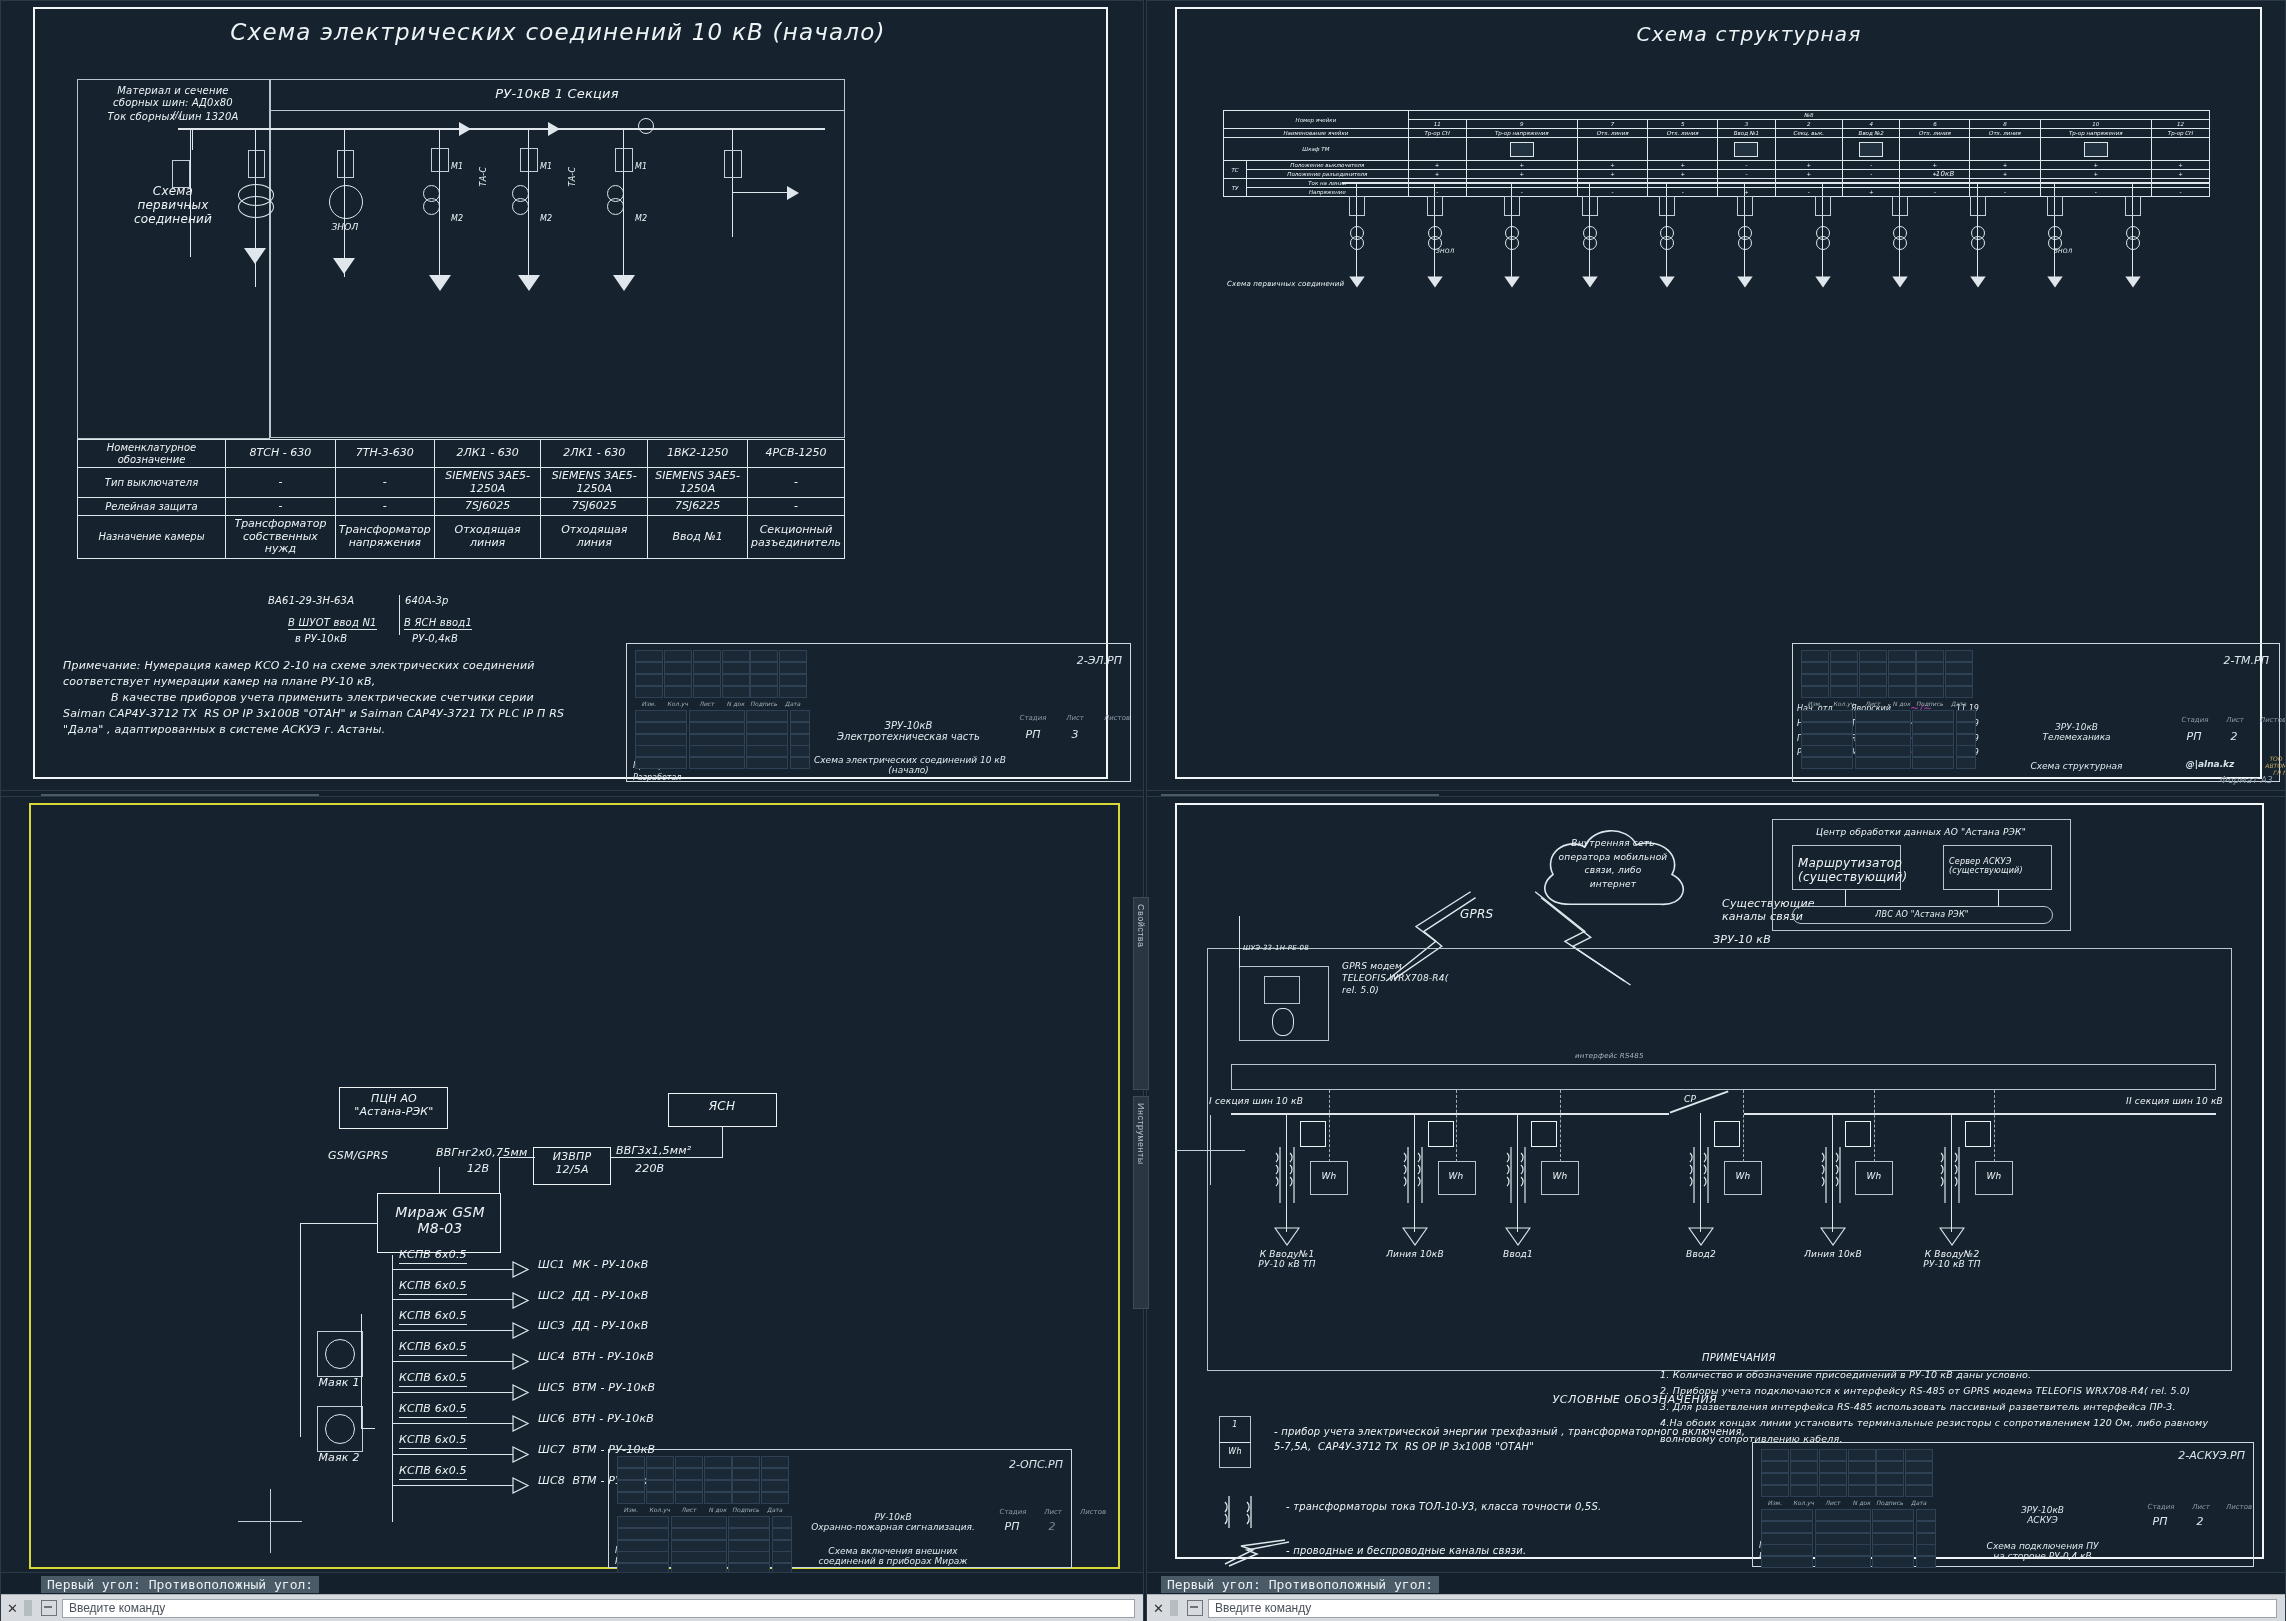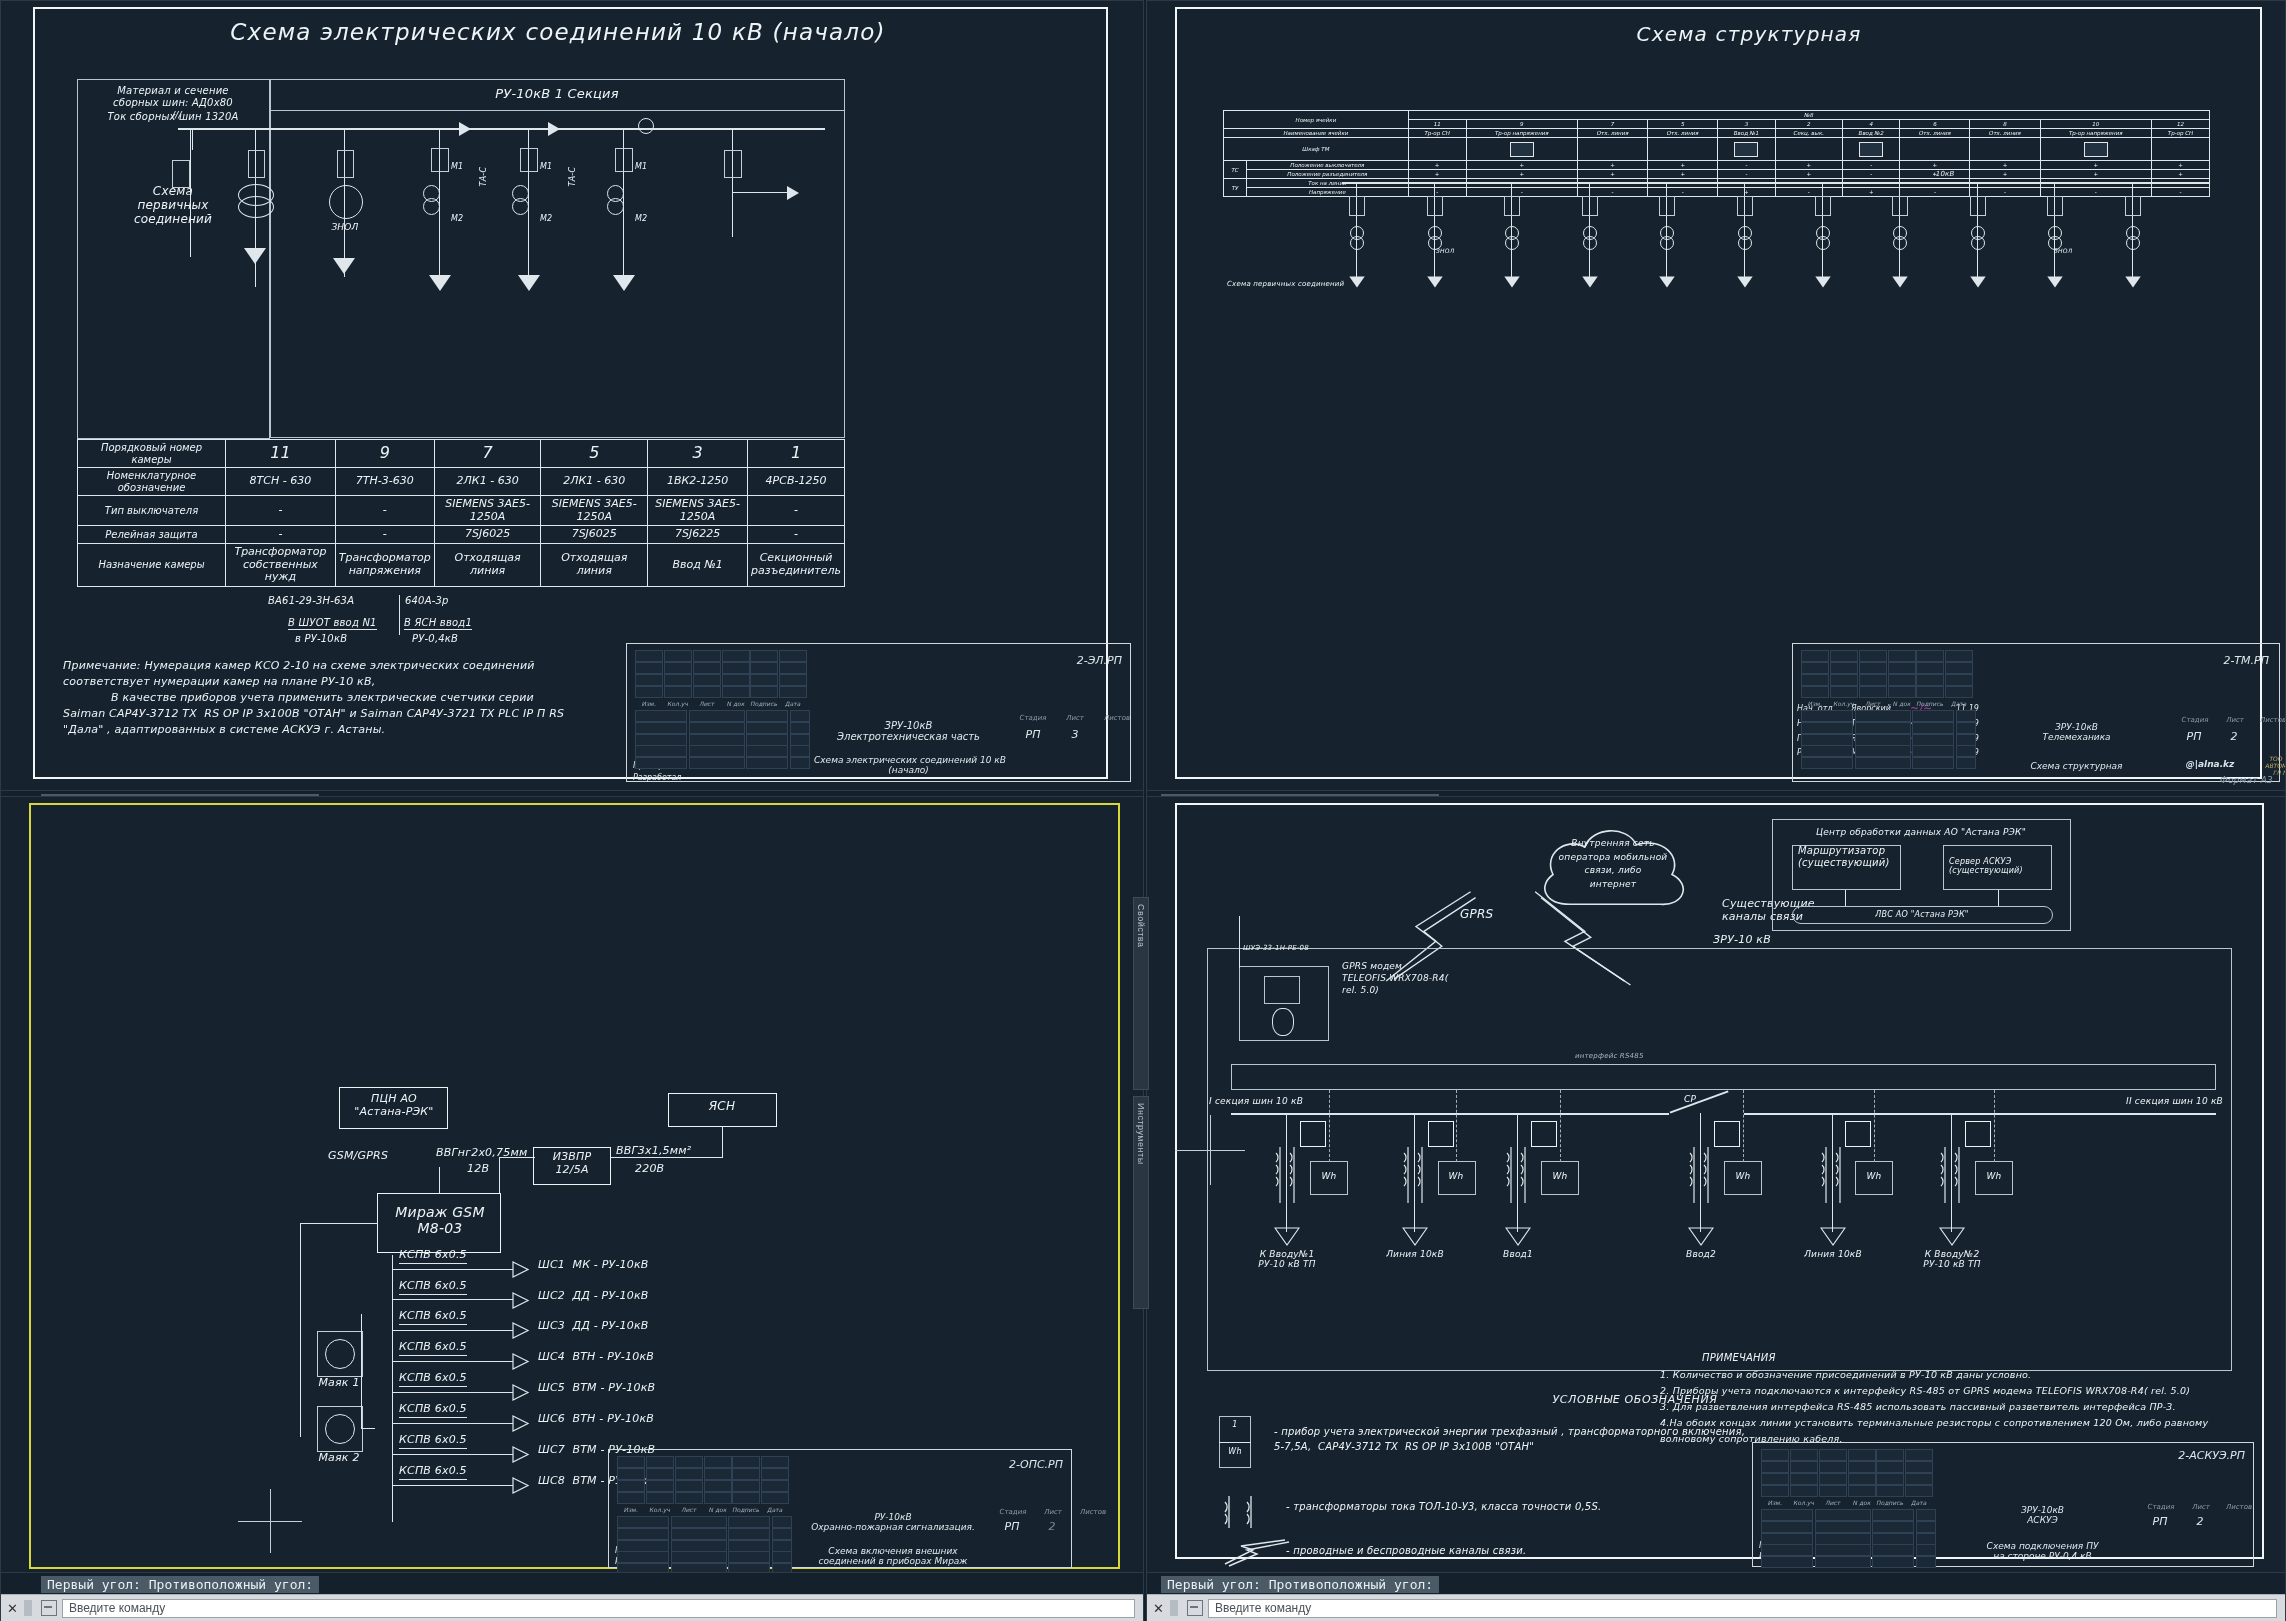--- a/index.html
+++ b/index.html
@@ -127,29 +127,20 @@
     <div class="circ" style="left:637px;top:117px;width:14px;height:14px;"></div>
     <div class="tri-d" style="left:612px;top:274px;border-top-color:#dfe7ec;"></div>
 
     <div class="ln vl" style="left:731px;top:127px;height:109px;"></div>
     <div class="sq" style="left:723px;top:149px;width:16px;height:26px;"></div>
     <div class="ln hl" style="left:731px;top:191px;width:58px;"></div>
     <div class="arrow" style="left:786px;top:185px;"></div>
 
     <table class="sch" style="left:76px;top:438px;width:768px;">
       <tbody id="w1-tbody">
-          <tr>
-            <td class="rh" style="width: 141px; text-align: center;">Порядковый номер камеры</td>
-            <td class="big">11</td>
-            <td class="big">9</td>
-            <td class="big">7</td>
-            <td class="big">5</td>
-            <td class="big">3</td>
-            <td class="big">1</td>
-          </tr>
           <tr>
             <td class="rh" style="width: 141px; text-align: center;">Номенклатурное обозначение</td>
             <td>8ТСН - 630</td>
             <td>7ТН-3-630</td>
             <td>2ЛК1 - 630</td>
             <td>2ЛК1 - 630</td>
             <td>1ВК2-1250</td>
             <td>4РСВ-1250</td>
           </tr>
           <tr>
@@ -751,21 +742,21 @@
     <svg style="position:absolute;left:229px;top:55px;width:358px;height:139px;" viewBox="0 0 360 140">
       <path d="M10 130 L60 90 L40 75 L95 40" fill="none" stroke="#dfe7ec" stroke-width="1.4"></path>
       <path d="M18 128 L66 95 L48 80 L100 46" fill="none" stroke="#dfe7ec" stroke-width="1.4"></path>
       <path d="M160 40 L210 80 L190 90 L250 130" fill="none" stroke="#dfe7ec" stroke-width="1.4"></path>
       <path d="M166 46 L216 86 L198 95 L256 134" fill="none" stroke="#dfe7ec" stroke-width="1.4"></path>
     </svg>
 
     <div class="thin" style="left:625px;top:22px;width:299px;height:112px;"></div>
     <div class="t c" style="left:774px;top:30px;font-size:9px;">Центр обработки данных АО "Астана РЭК"</div>
     <div class="thin" style="left:645px;top:48px;width:109px;height:45px;"></div>
-    <div class="t" style="left:651px;top:48px;font-size:10px;">Маршрутизатор
+    <div class="t" style="left:651px;top:60px;font-size:12px;">Маршрутизатор
 (существующий)</div>
     <div class="thin" style="left:796px;top:48px;width:109px;height:45px;"></div>
     <div class="t" style="left:802px;top:60px;font-size:8px;">Сервер АСКУЭ
 (существующий)</div>
     <div class="ln vl" style="left:698px;top:93px;height:17px;"></div>
     <div class="ln vl" style="left:851px;top:93px;height:17px;"></div>
     <div class="thin" style="left:645px;top:109px;width:261px;height:18px;border-radius:9px;"></div>
     <div class="t c" style="left:775px;top:113px;font-size:8px;">ЛВС АО "Астана РЭК"</div>
 
     <div class="thin" style="left:60px;top:151px;width:1025px;height:423px;"></div>

